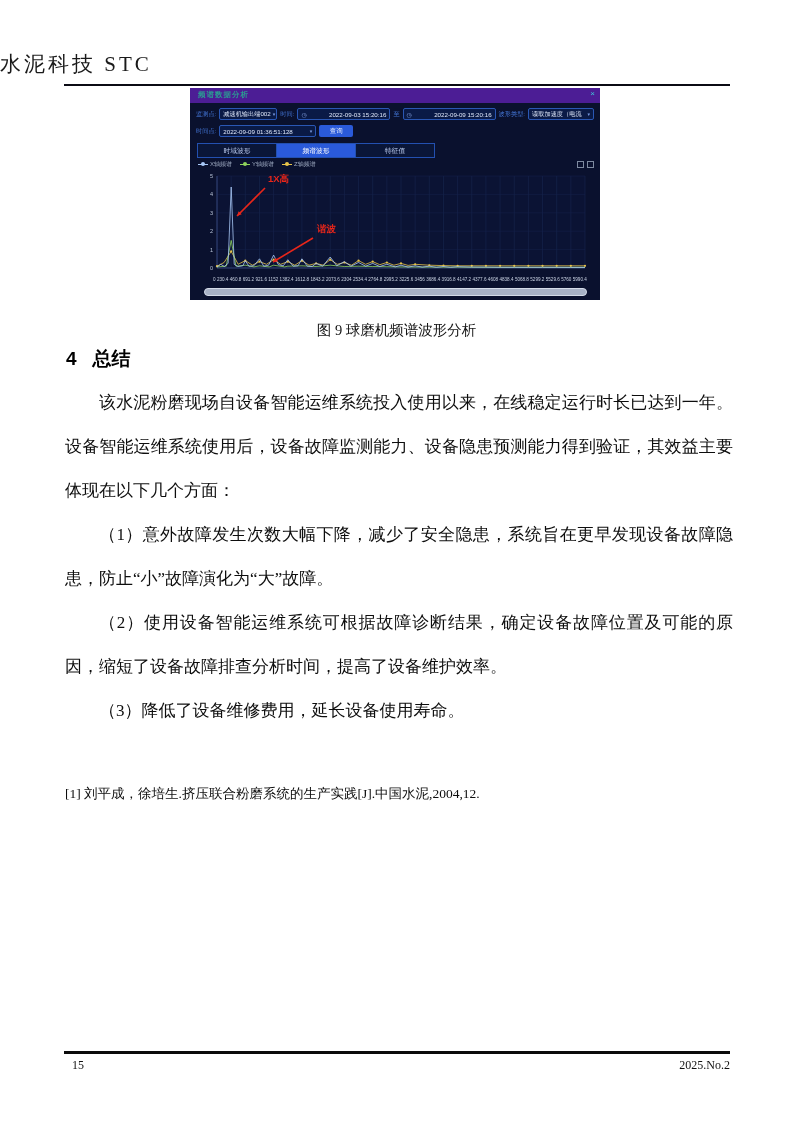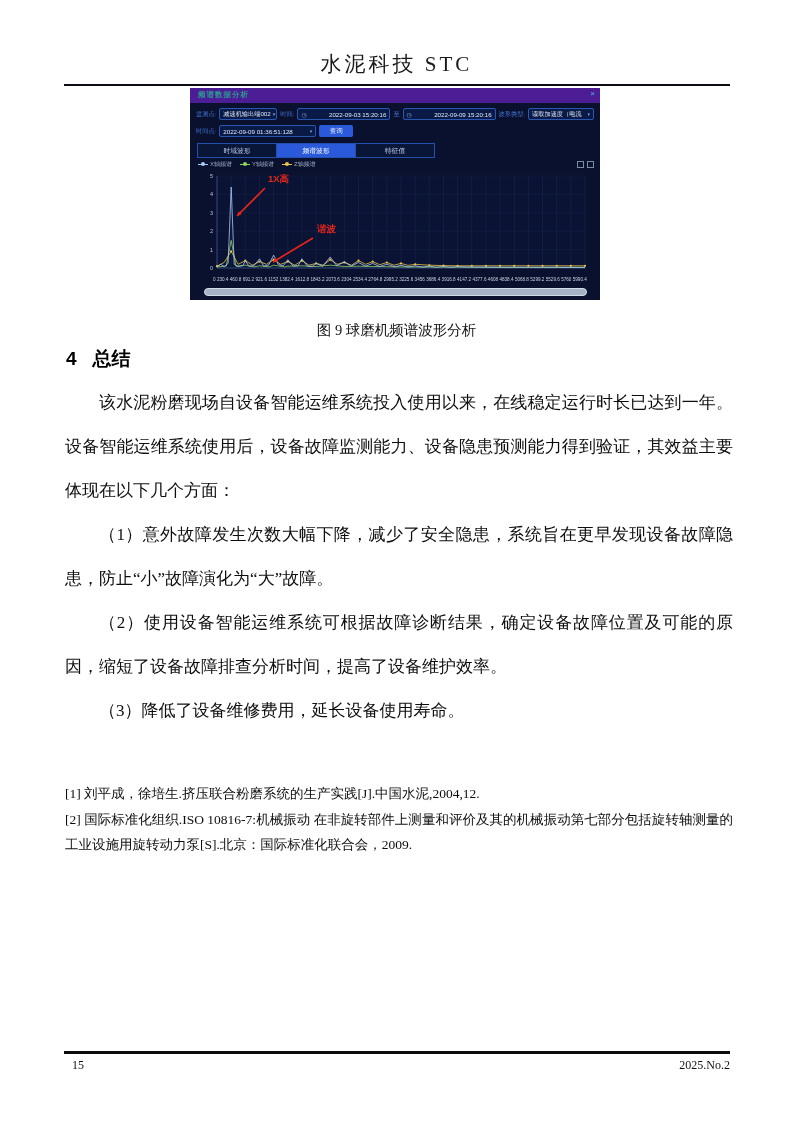--- a/index.html
+++ b/index.html
@@ -1,20 +1,20 @@
 <!DOCTYPE html>
 <html><head>
 <meta charset="utf-8">
 <style>
   html,body{margin:0;padding:0;background:#e8e8e8;}
   .page{position:relative;width:793px;height:1122px;background:#ffffff;margin:0 auto;
         font-family:"Liberation Serif", serif;color:#111;overflow:hidden;}
 
   
-  .doc-header{position:absolute;top:50px;left:0;width:793px;text-align:center;
+  .doc-header{position:absolute;top:50px;left:0;width:793px;text-align:left;
               font-size:21px;letter-spacing:3px;color:#1a1a1a;font-family:"Liberation Serif",serif;}
   .header-rule{position:absolute;top:84px;left:64px;width:666px;height:2px;background:#0b0b14;}
   .caption{position:absolute;top:321px;left:0;width:793px;text-align:center;font-size:14.5px;color:#141414;}
   .section-heading{position:absolute;top:346px;left:66px;font-size:19px;font-weight:bold;
                    font-family:"Liberation Sans",sans-serif;color:#000;}
   .section-heading .num{margin-right:16px;}
   .body-text{position:absolute;top:381px;left:65px;width:668px;font-size:17px;line-height:44px;
              text-align:justify;color:#0d0d0d;}
   .body-text p{margin:0;text-indent:2em;}
   .refs{position:absolute;top:781px;left:65px;width:668px;color:#0d0d0d;}
@@ -273,21 +273,20 @@
   <div class="body-text" id="paragraphs">
       <p>该水泥粉磨现场自设备智能运维系统投入使用以来，在线稳定运行时长已达到一年。设备智能运维系统使用后，设备故障监测能力、设备隐患预测能力得到验证，其效益主要体现在以下几个方面：</p>
       <p>（1）意外故障发生次数大幅下降，减少了安全隐患，系统旨在更早发现设备故障隐患，防止“小”故障演化为“大”故障。</p>
       <p>（2）使用设备智能运维系统可根据故障诊断结果，确定设备故障位置及可能的原因，缩短了设备故障排查分析时间，提高了设备维护效率。</p>
       <p>（3）降低了设备维修费用，延长设备使用寿命。</p>
     </div>
 
   <div class="refs">
     <div id="ref-list">
         <div class="ref-item">[1] 刘平成，徐培生.挤压联合粉磨系统的生产实践[J].中国水泥,2004,12.</div>
-        <div class="ref-item">[2] 国际标准化组织.ISO 10816-7:机械振动 在非旋转部件上测量和评价及其的机械振动第七部分包括旋转轴测量的工业设施用旋转动力泵[S].北京：国际标准化联合会，2009.</div>
       </div>
   </div>
 
   <div class="footer-rule"></div>
   <div class="doc-footer">
     <span class="pageno">15</span>
     <span class="issue">2025.No.2</span>
   </div>
 
 </div>

